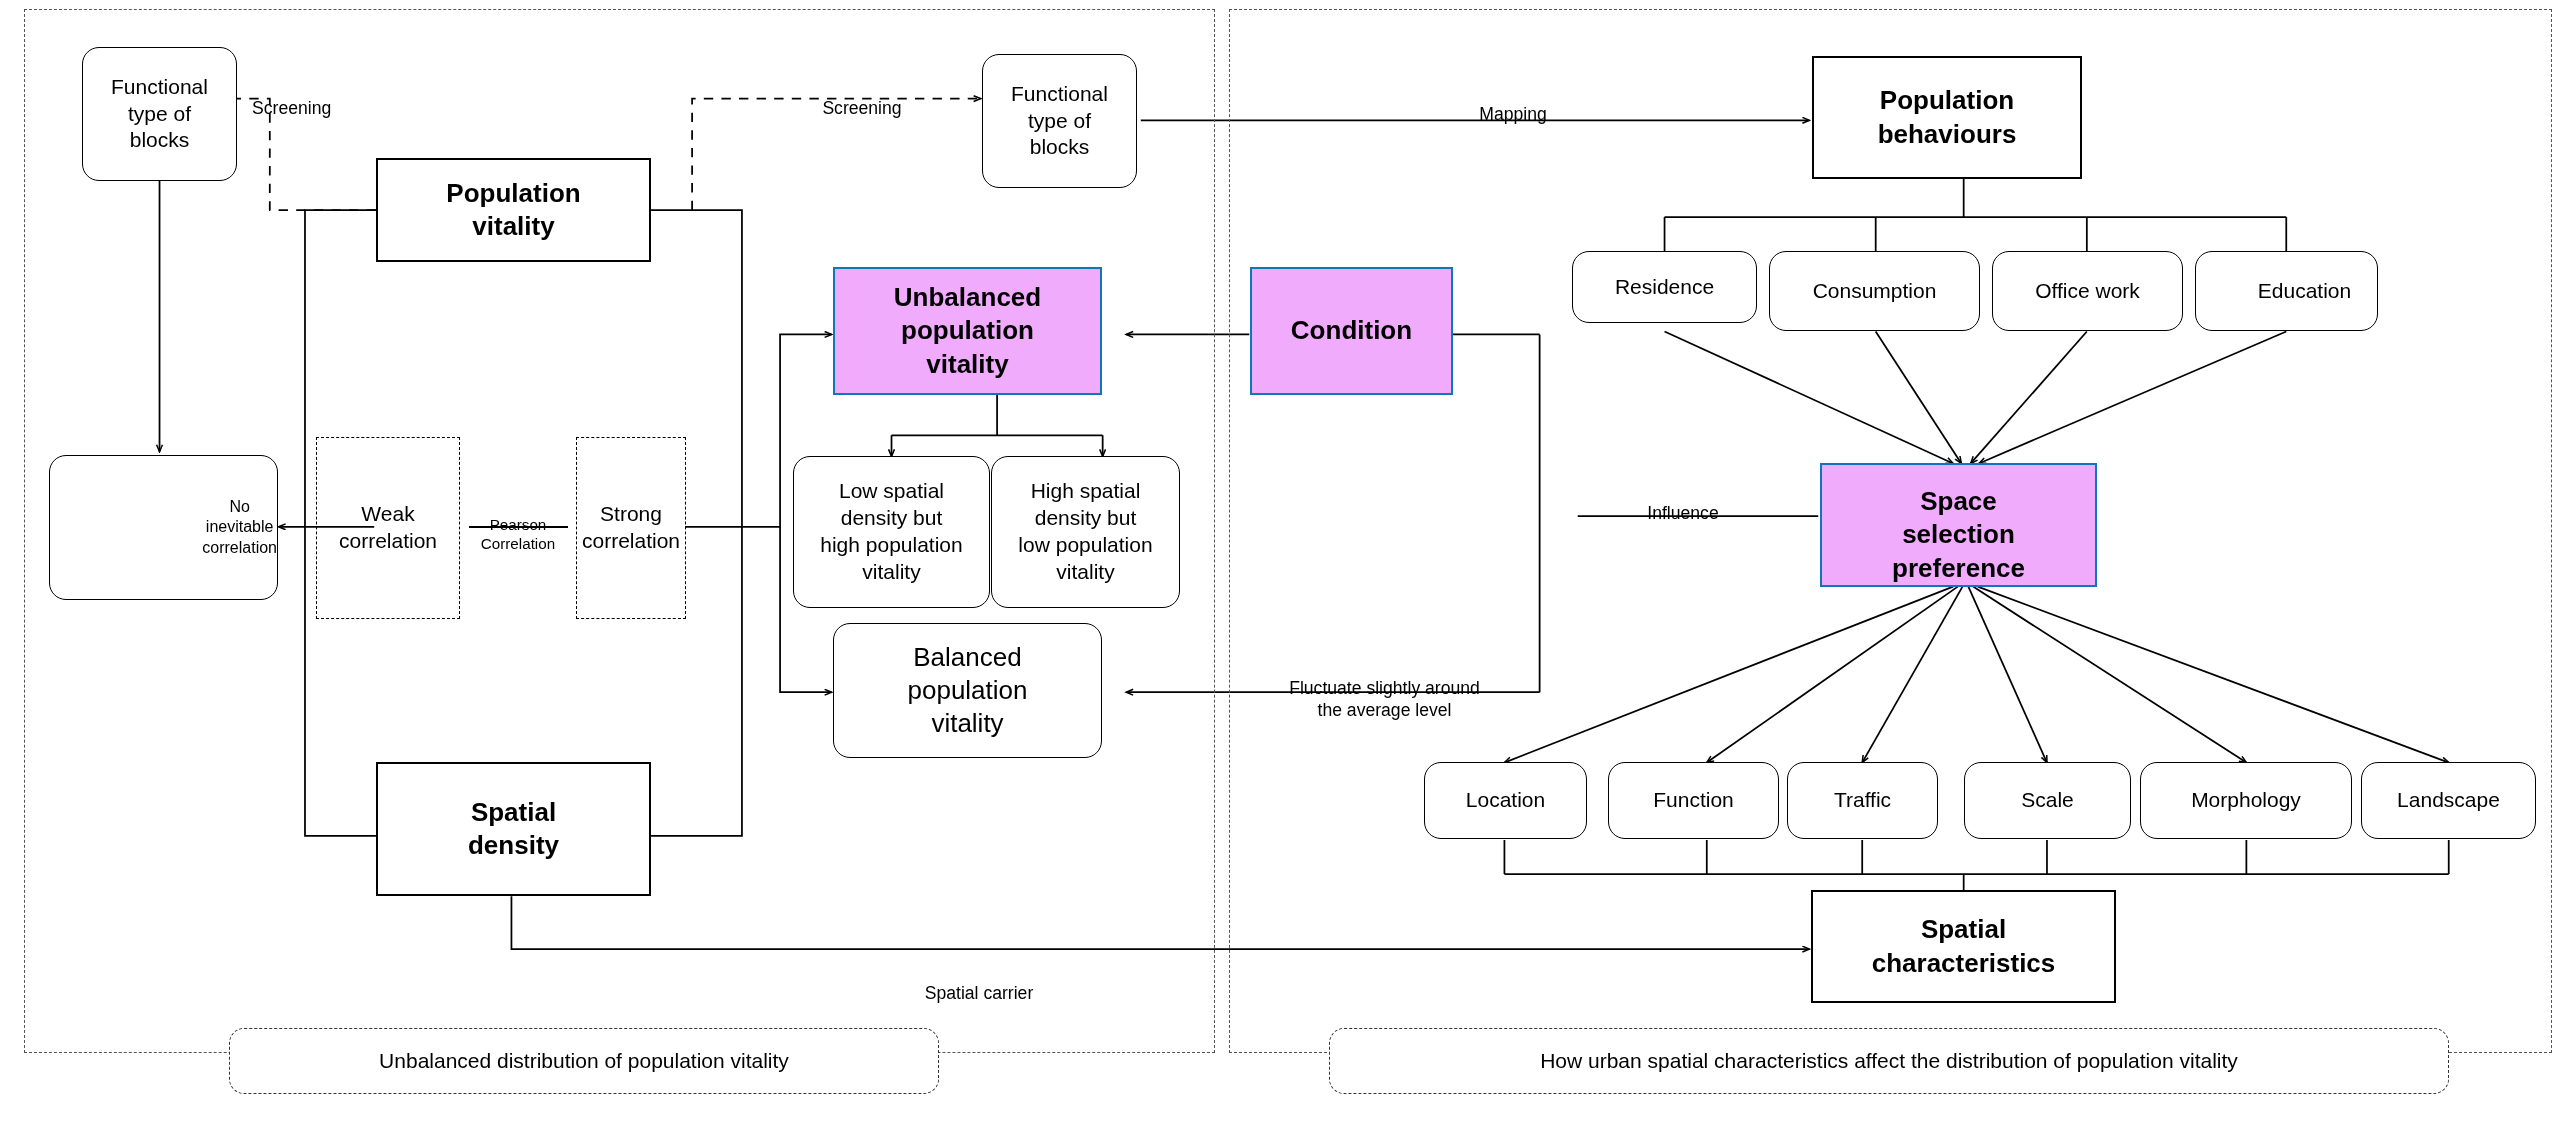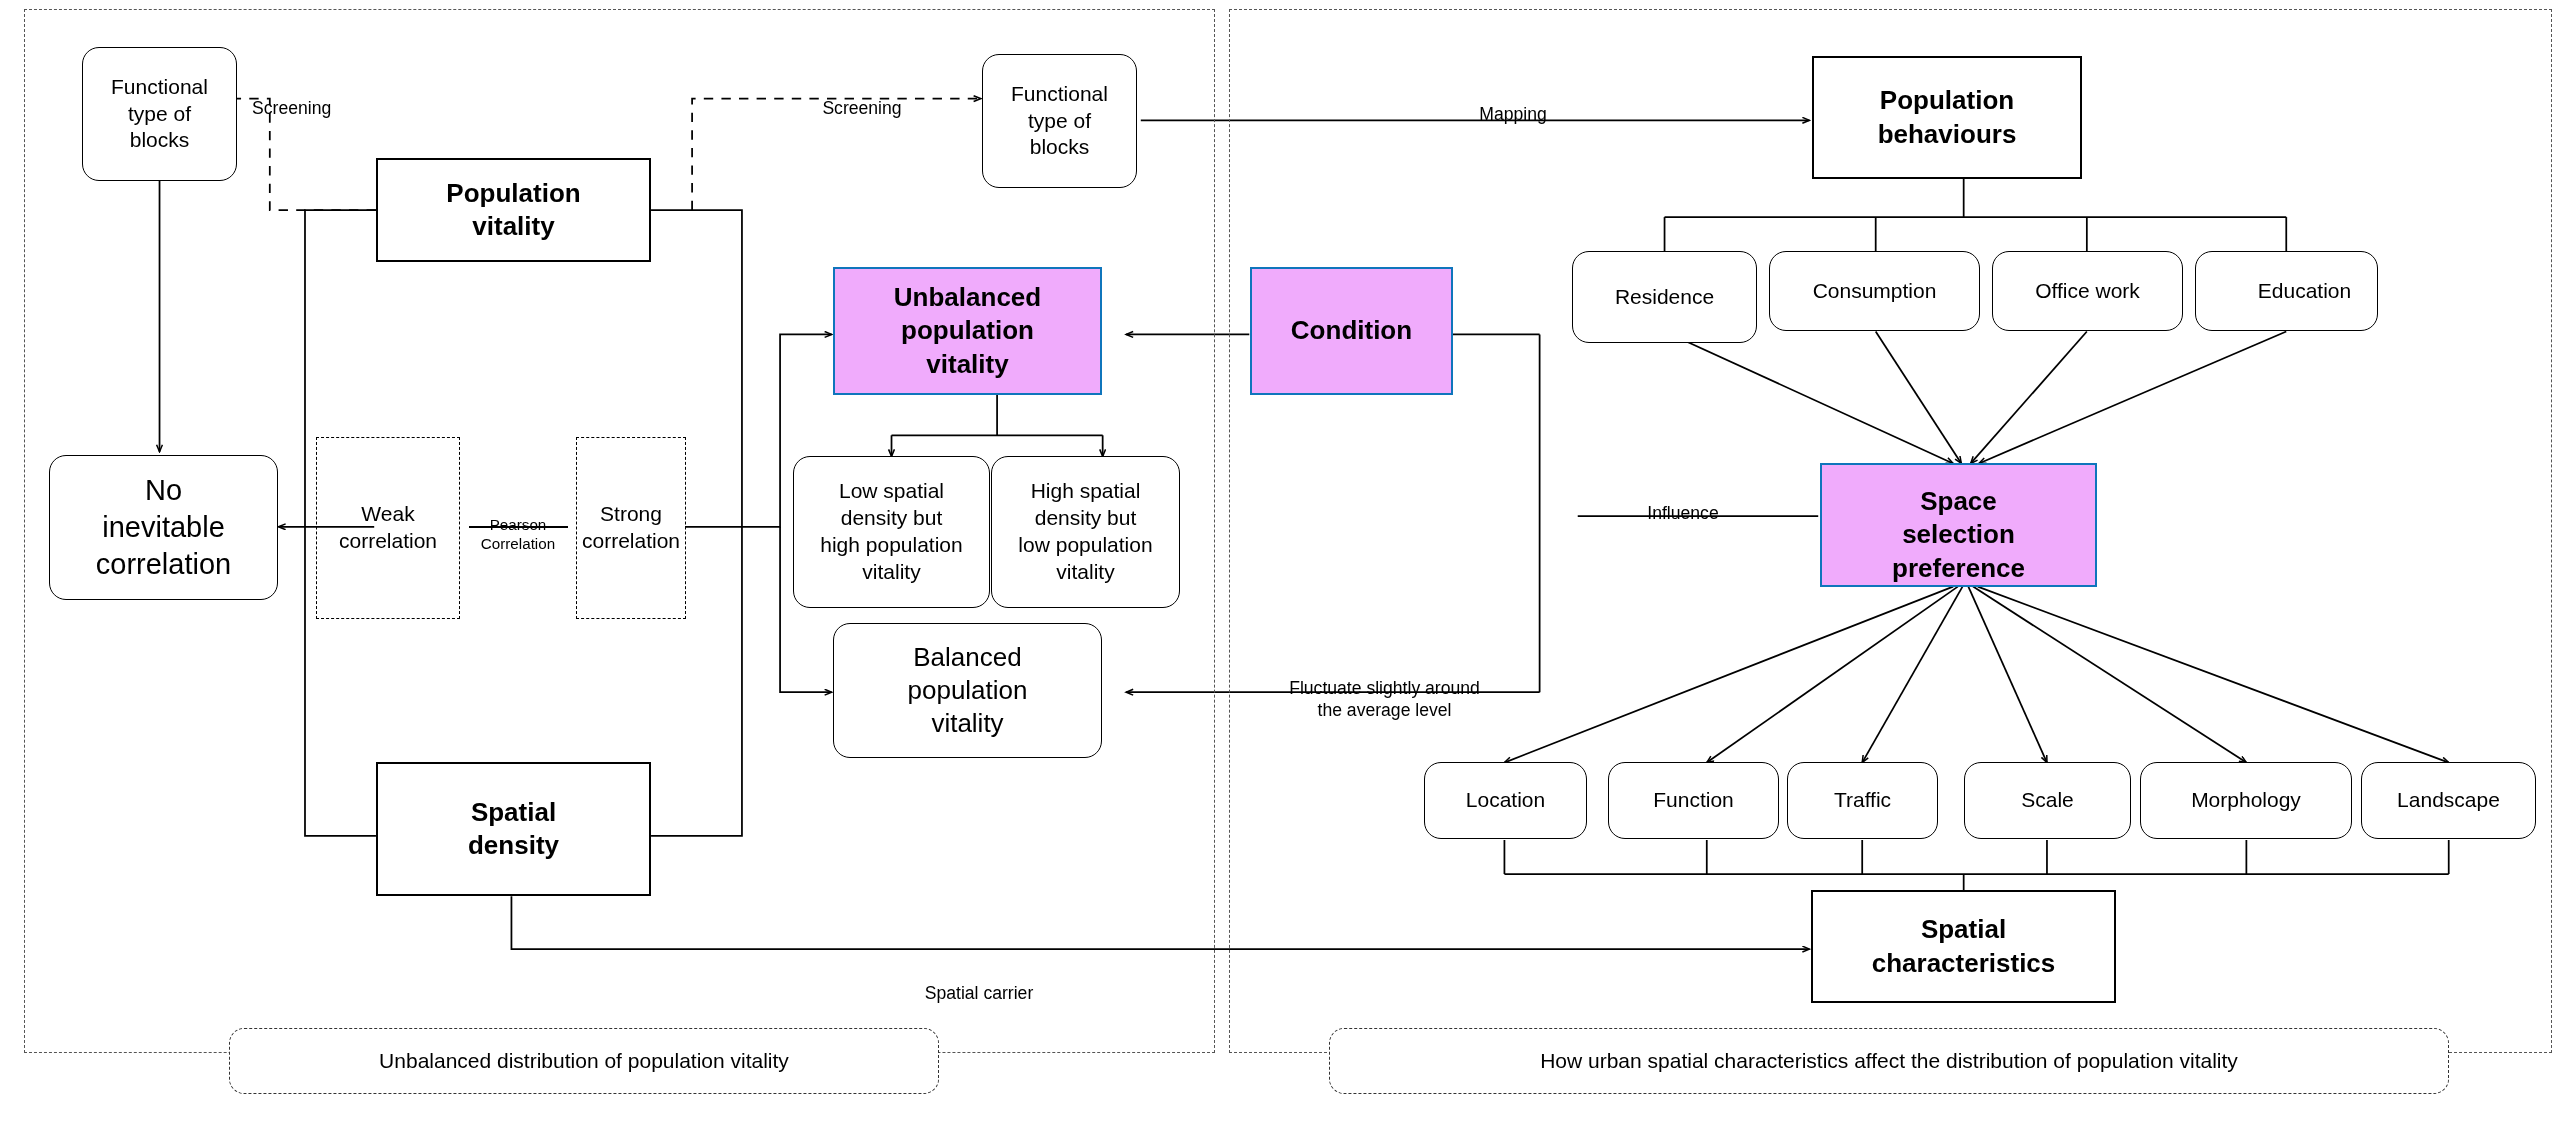--- a/index.html
+++ b/index.html
@@ -10,21 +10,21 @@
         text-align:center;background:#ffffff;border:1.8px solid #000000;line-height:1.28;color:#000;}
   .node.plain{border-width:1.8px;border-radius:17px;}
   .node.bold{border-width:2.3px;font-weight:bold;}
   .node.hi{border:2.9px solid #0F75BC;background:#f0abfc;font-weight:bold;}
   .node.dash{border:1.8px dashed #000;background:transparent;}
   .edge-label{position:absolute;color:#000;text-align:center;line-height:1.25;white-space:pre-line;}
   .panel{position:absolute;box-sizing:border-box;border:1.8px dashed #555;background:transparent;}
   .legend{position:absolute;box-sizing:border-box;border:1.8px dashed #333;border-radius:15.2px;
           display:flex;align-items:center;justify-content:center;text-align:center;background:#fff;}
   .fs-xl{font-size:26px;}
-  .fs-l{font-size:29px;}
+  .fs-l{font-size:16px;justify-content:flex-end;}
   .fs-m{font-size:21px;}
   .fs-s{font-size:17.6px;}
   .fs-xs{font-size:15.2px;}
 </style>
 </head>
 <body>
 
 <div id="stage">
 
   <svg viewBox="0 0 4392 1957">
@@ -177,21 +177,21 @@
 
   <div class="node hi fs-xl" style="left:1250px;top:267px;width:203px;height:128px;">
     <span>Condition</span>
   </div>
 
   <div class="node bold fs-xl" style="left:1812px;top:56px;width:270px;height:123px;">
     <span style="white-space:pre-line">Population
 behaviours</span>
   </div>
 
-  <div class="node plain fs-m" style="left:1572px;top:251px;width:185px;height:92px;">
+  <div class="node plain fs-m" style="left:1572px;top:251px;width:185px;height:72px;">
     <span>Residence</span>
   </div>
   <div class="node plain fs-m" style="left:1769px;top:251px;width:211px;height:80px;">
     <span>Consumption</span>
   </div>
   <div class="node plain fs-m" style="left:1992px;top:251px;width:191px;height:80px;">
     <span>Office work</span>
   </div>
   <div class="node plain fs-m" style="left:2195px;top:251px;width:183px;height:80px;padding-left:36px;">
     <span>Education</span>

